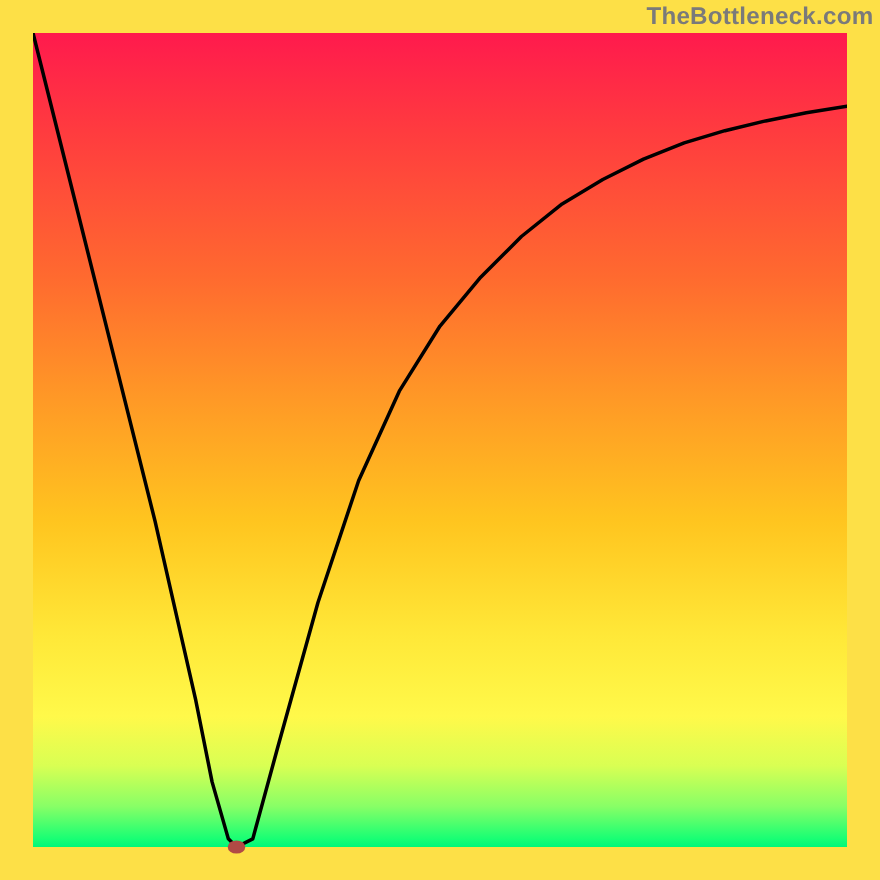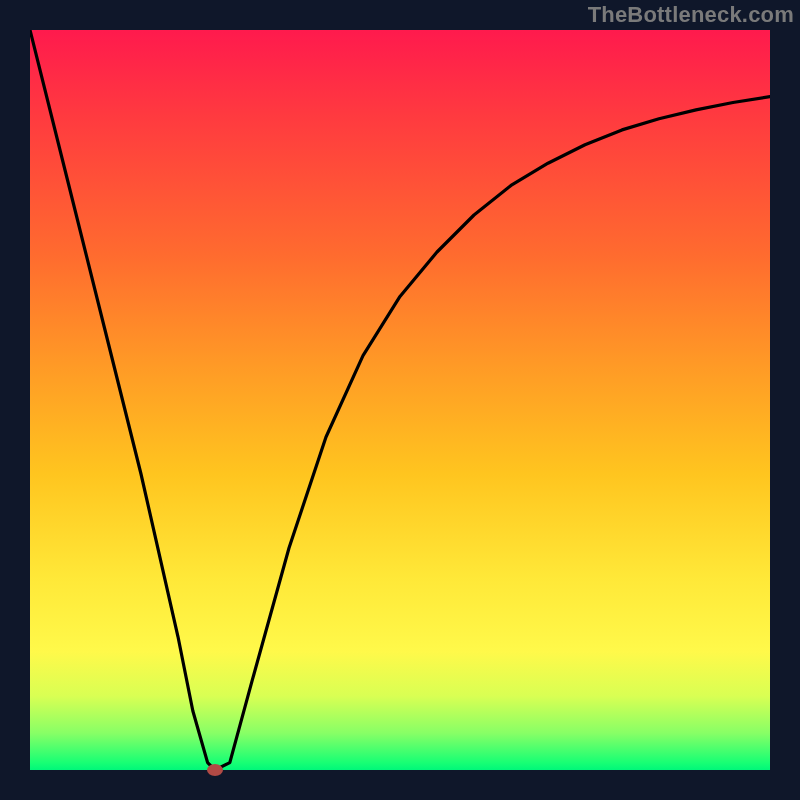--- a/index.html
+++ b/index.html
@@ -8,21 +8,21 @@
     width: 800px;
     height: 800px;
     background: #000;
     font-family: Arial, Helvetica, sans-serif;
     overflow: hidden;
   }
   .frame {
     position: relative;
     width: 800px;
     height: 800px;
-    background: #0f172a;
+    background: #fde047;
   }
   .watermark {
     position: absolute;
     top: 2px;
     right: 6px;
     color: #7a7a7a;
     font-size: 22px;
     font-weight: 600;
     letter-spacing: 0.2px;
     z-index: 5;

